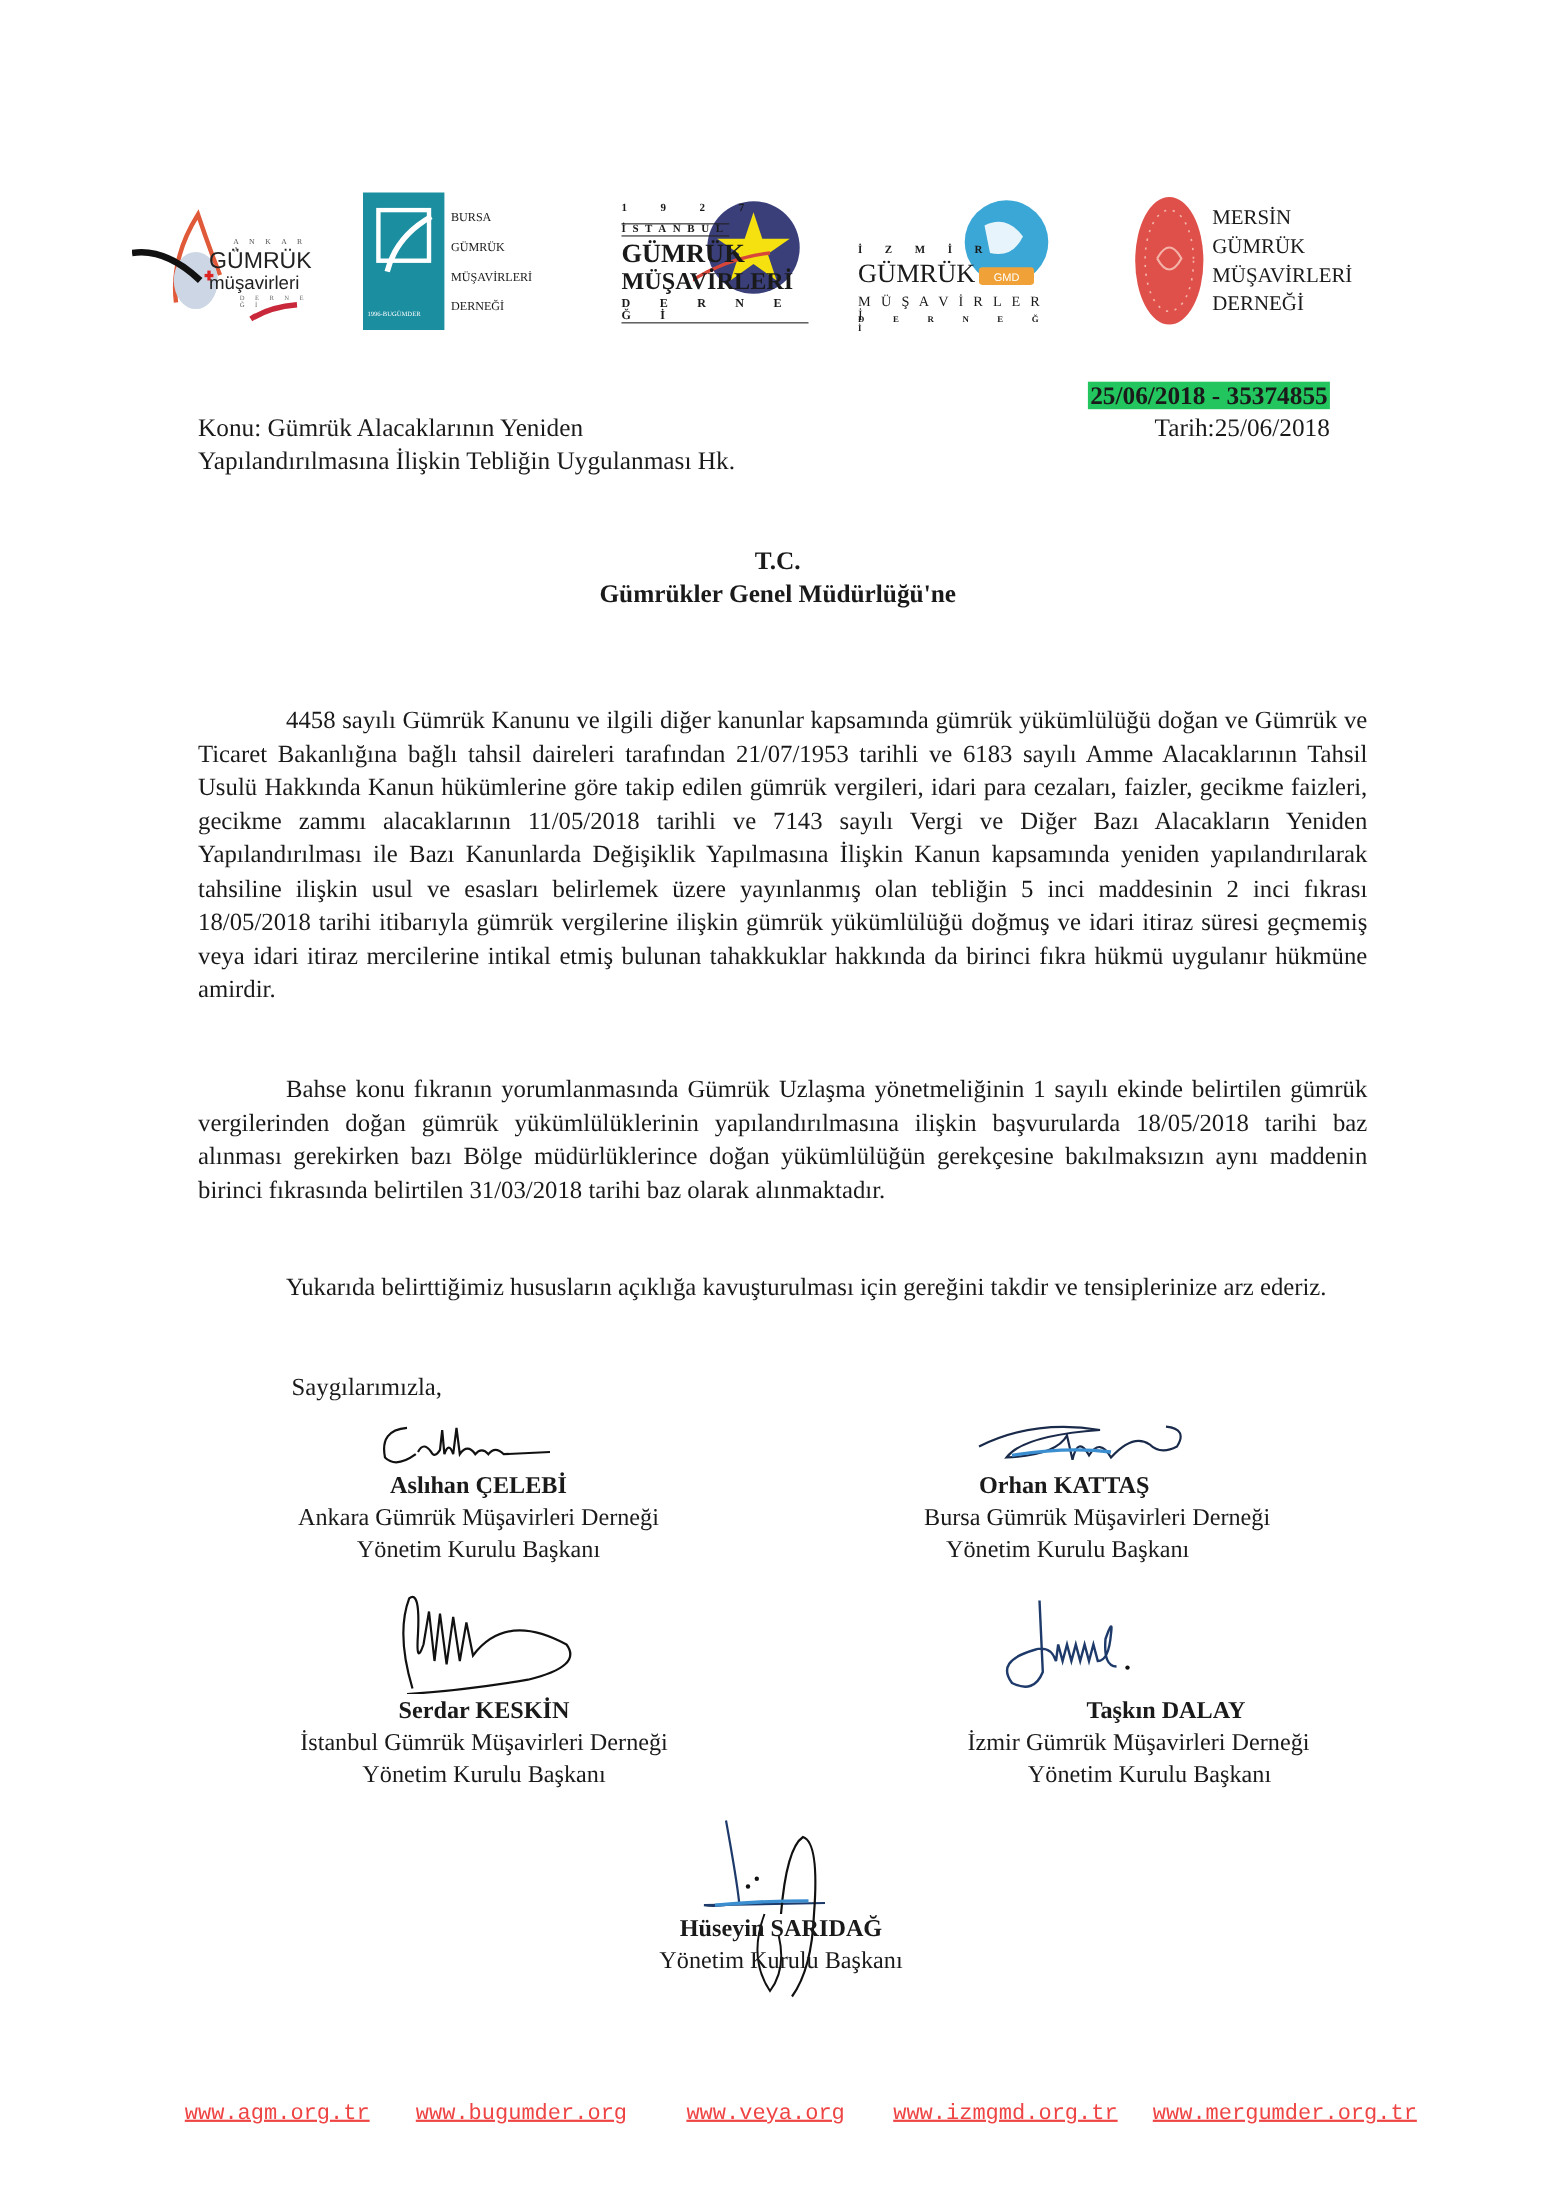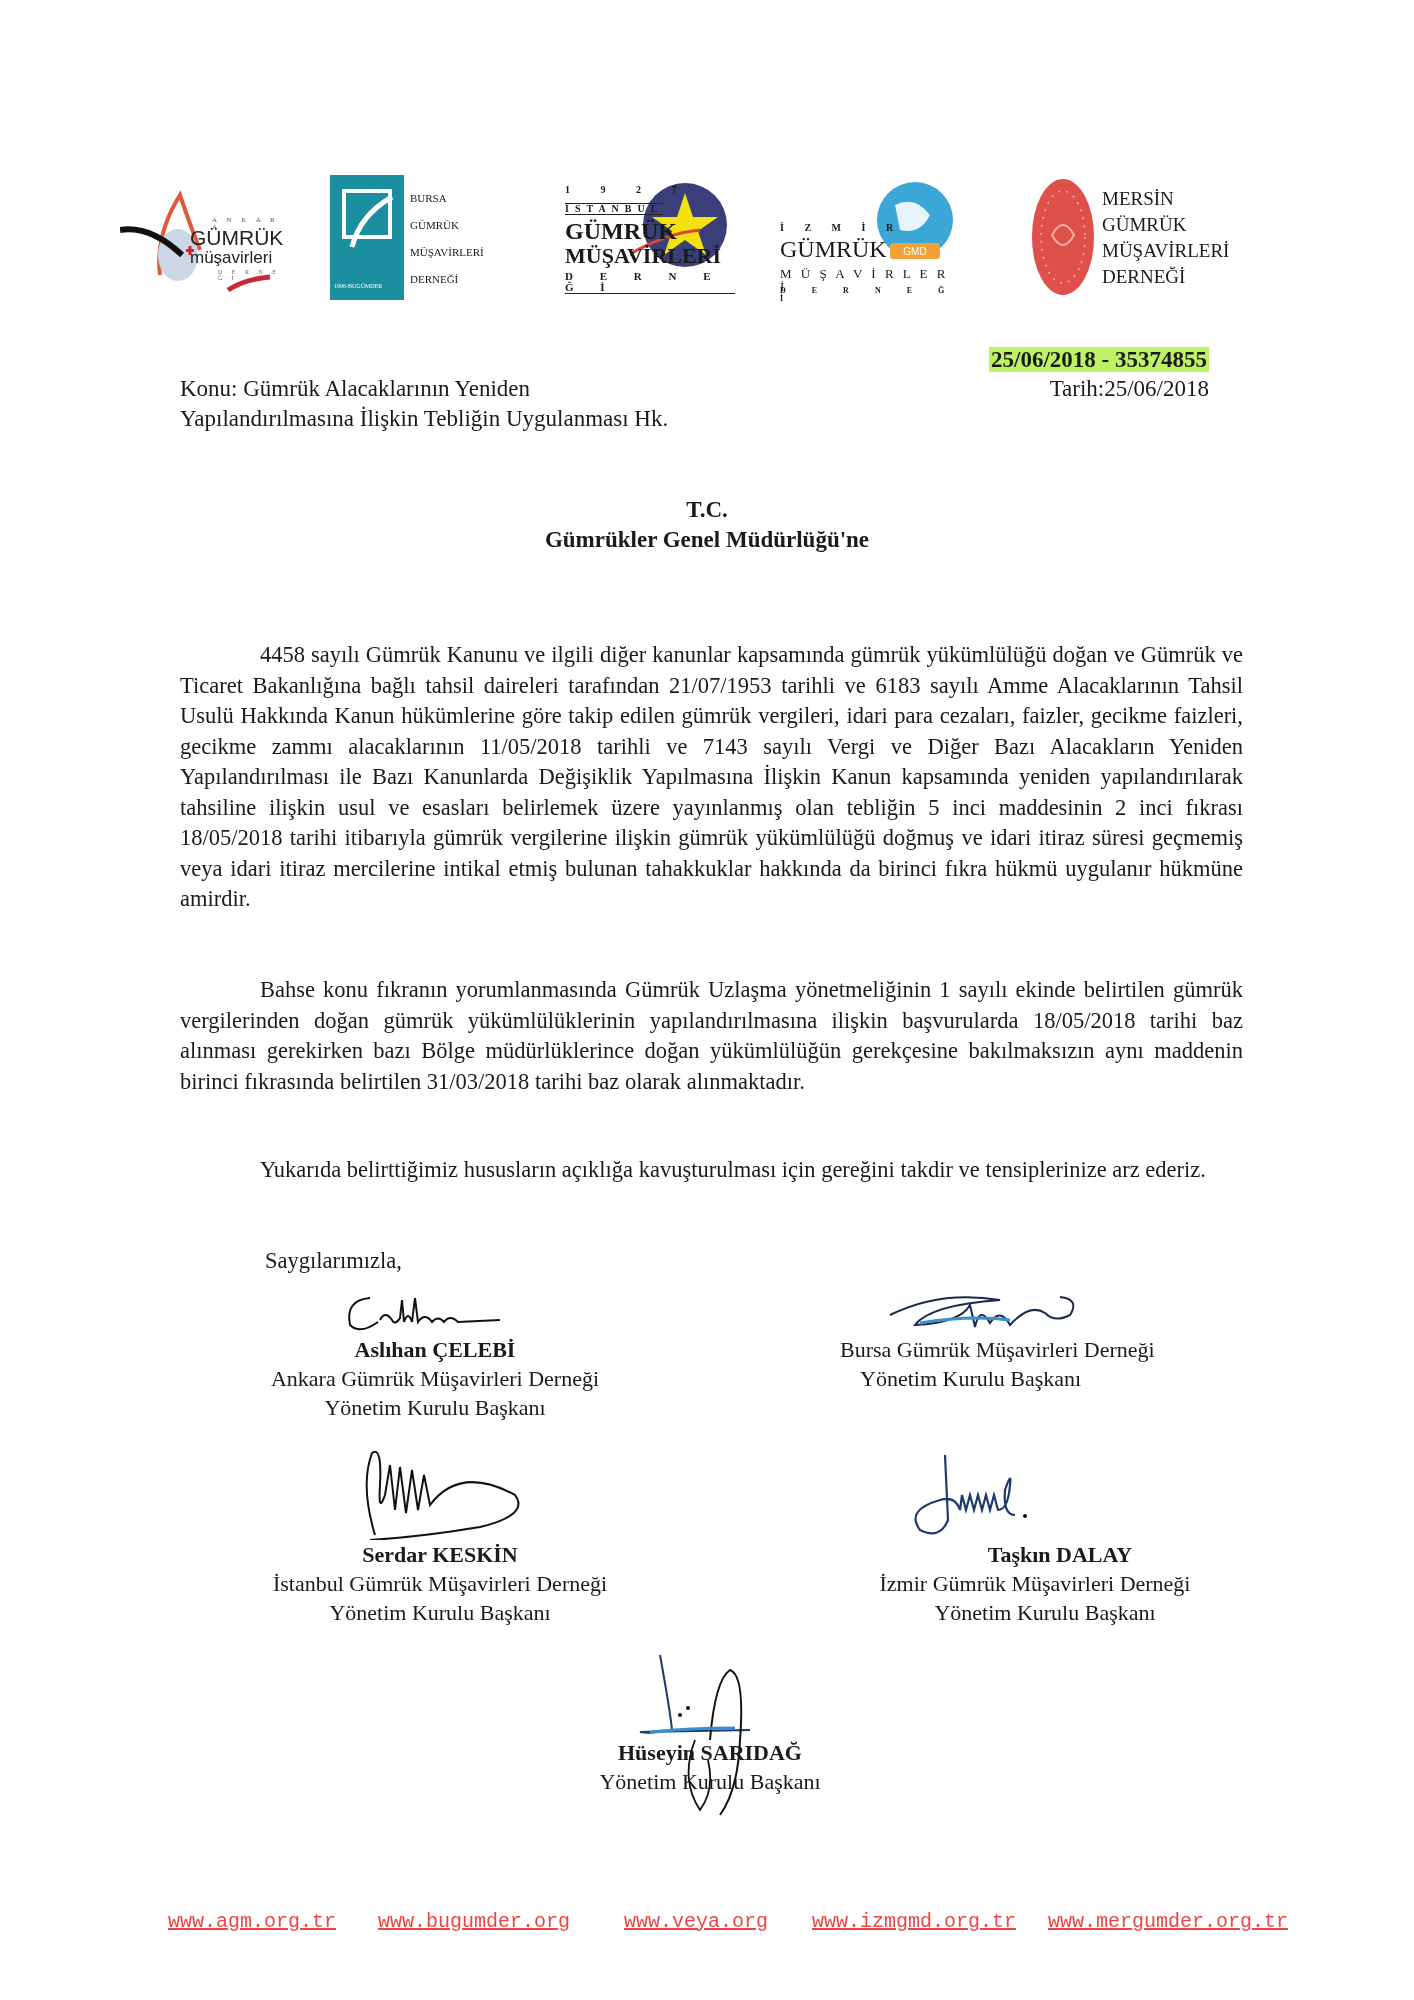--- a/index.html
+++ b/index.html
@@ -12,21 +12,21 @@
     .logo-agm { left: 120px; width: 170px; }
     .logo-bursa { left: 330px; width: 155px; }
     .logo-ist { left: 555px; width: 180px; }
     .logo-izmir { left: 780px; width: 180px; }
     .logo-mersin { left: 1030px; width: 180px; }
     .lt { position: absolute; font-family: "Liberation Serif", serif; line-height: 1; }
 
     
     .subject { left: 180px; top: 374px; font-size: 23px; line-height: 30px; }
     .ref { right: 205px; top: 345px; text-align: right; font-size: 23px; line-height: 29px; }
-    .ref-num { background: #bef264; font-weight: bold; padding: 0 2px; }
+    .ref-num { background: #22c55e; font-weight: bold; padding: 0 2px; }
 
     .addressee { left: 0; width: 1414px; top: 495px; text-align: center; font-weight: bold;
       font-size: 23px; line-height: 30px; }
 
     .body-text { left: 180px; width: 1063px; font-size: 22.5px; line-height: 30.5px; text-align: justify; }
     .p1 { top: 640px; }
     .p2 { top: 975px; }
     .p3 { top: 1155px; }
     .indent { text-indent: 80px; }
     .greeting { left: 265px; top: 1248px; font-size: 22.5px; }
@@ -135,20 +135,21 @@
   <div class="nm">Aslıhan ÇELEBİ</div>
   <div>Ankara Gümrük Müşavirleri Derneği</div>
   <div>Yönetim Kurulu Başkanı</div>
 </div>
 
 <svg class="sig-svg" style="left:880px;top:1285px;" width="220" height="55" viewBox="0 0 220 55">
   <path d="M10 30 Q60 5 120 15 Q50 20 35 40 Q80 38 90 20 L95 42 Q100 20 110 38 Q120 22 130 40 Q150 18 165 28 Q175 38 190 30 Q200 14 180 12" fill="none" stroke="#1a2a4a" stroke-width="2"></path>
   <path d="M40 38 Q90 30 130 35" fill="none" stroke="#3b8fd0" stroke-width="3"></path>
 </svg>
 <div class="signer" style="left:820px;width:420px;top:1335px;text-align:left;">
+  <div class="nm" style="padding-left:70px;">Orhan KATTAŞ</div>
   <div style="padding-left:20px;">Bursa Gümrük Müşavirleri Derneği</div>
   <div style="padding-left:40px;">Yönetim Kurulu Başkanı</div>
 </div>
 
 <svg class="sig-svg" style="left:360px;top:1445px;" width="180" height="95" viewBox="0 0 180 95">
   <path d="M15 90 Q0 40 12 8 Q22 0 20 40 Q18 70 25 50 L30 20 L35 65 L40 22 L46 68 L52 25 L58 65 L64 30 L70 60 Q100 20 155 50 Q170 70 120 82 Q60 92 10 95" fill="none" stroke="#111" stroke-width="2"></path>
 </svg>
 <div class="signer" style="left:230px;width:420px;top:1540px;">
   <div class="nm">Serdar KESKİN</div>
   <div>İstanbul Gümrük Müşavirleri Derneği</div>

